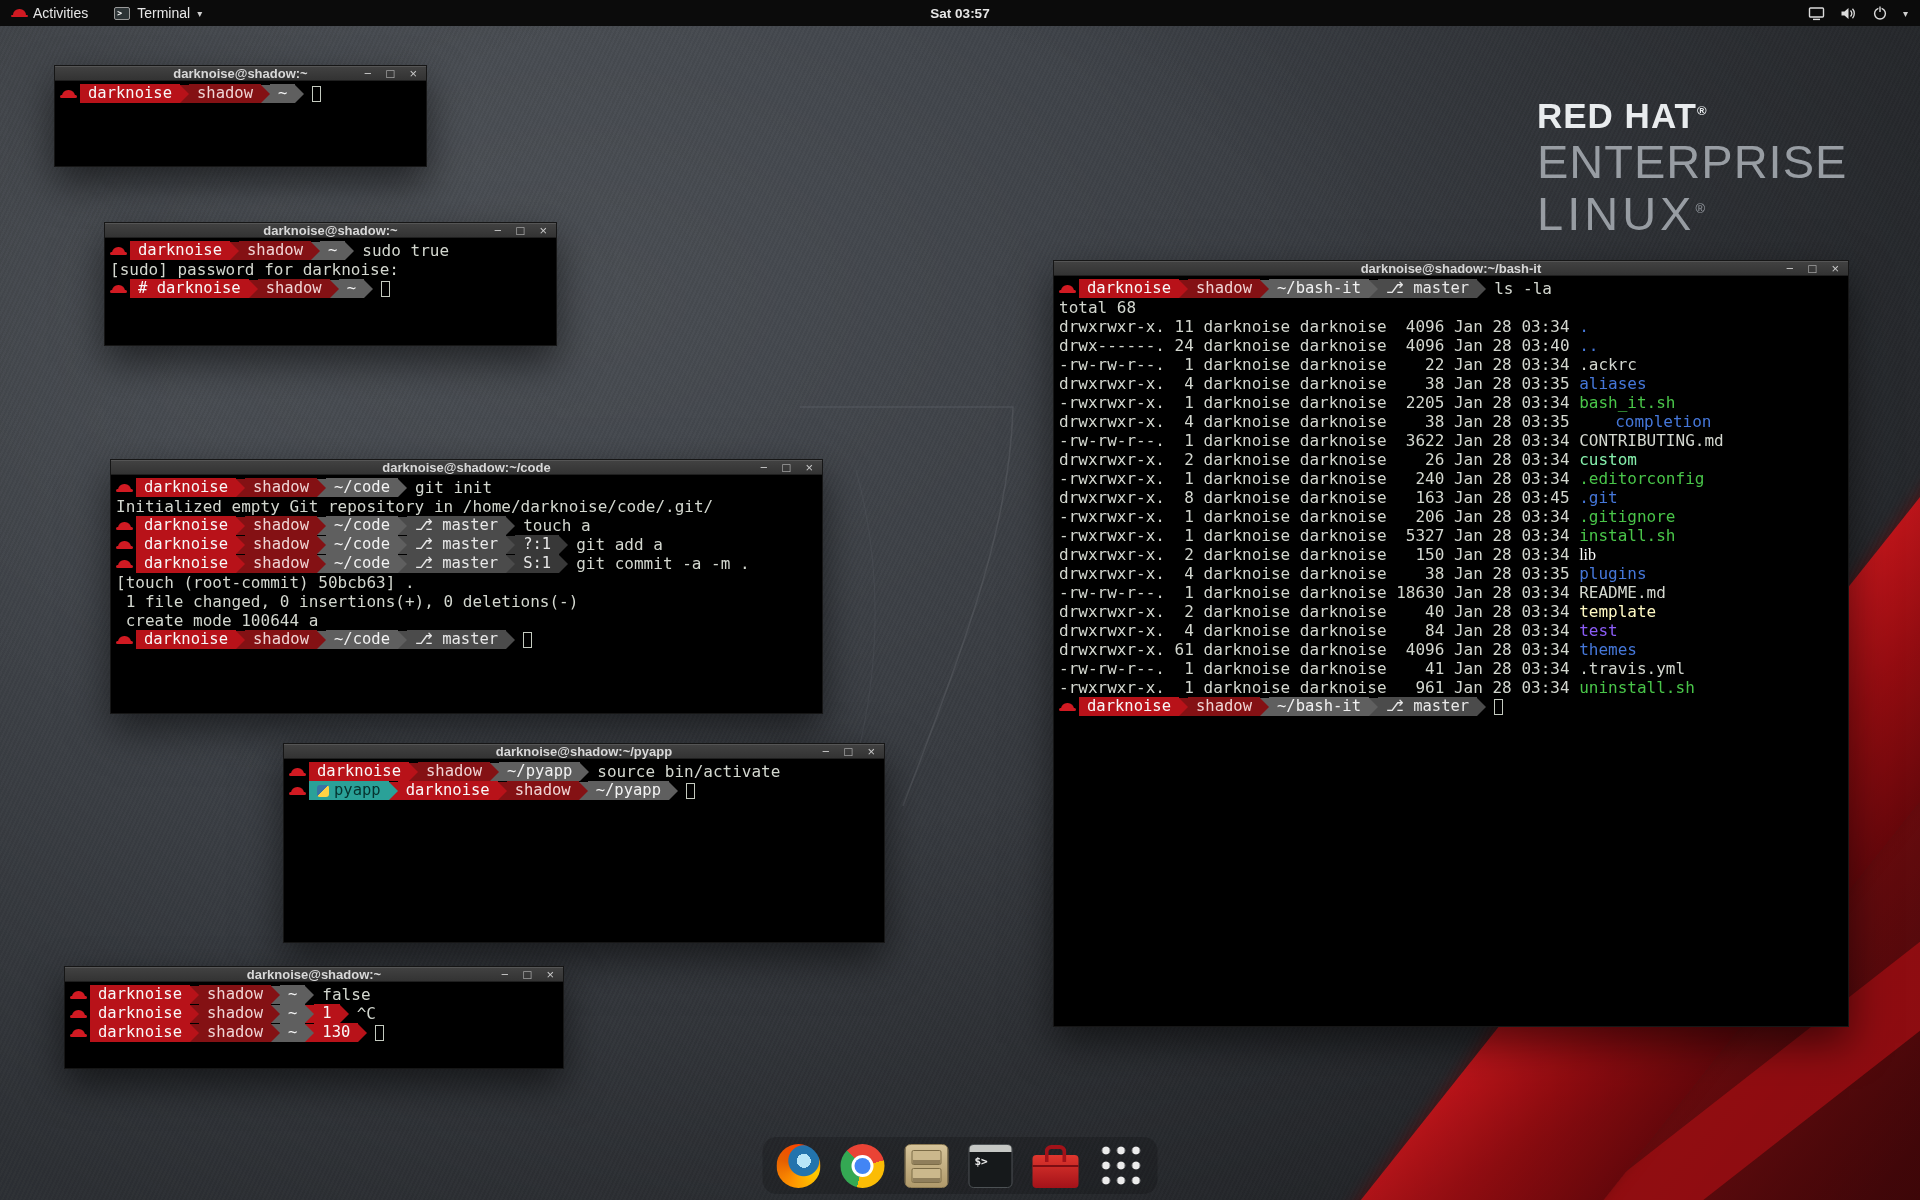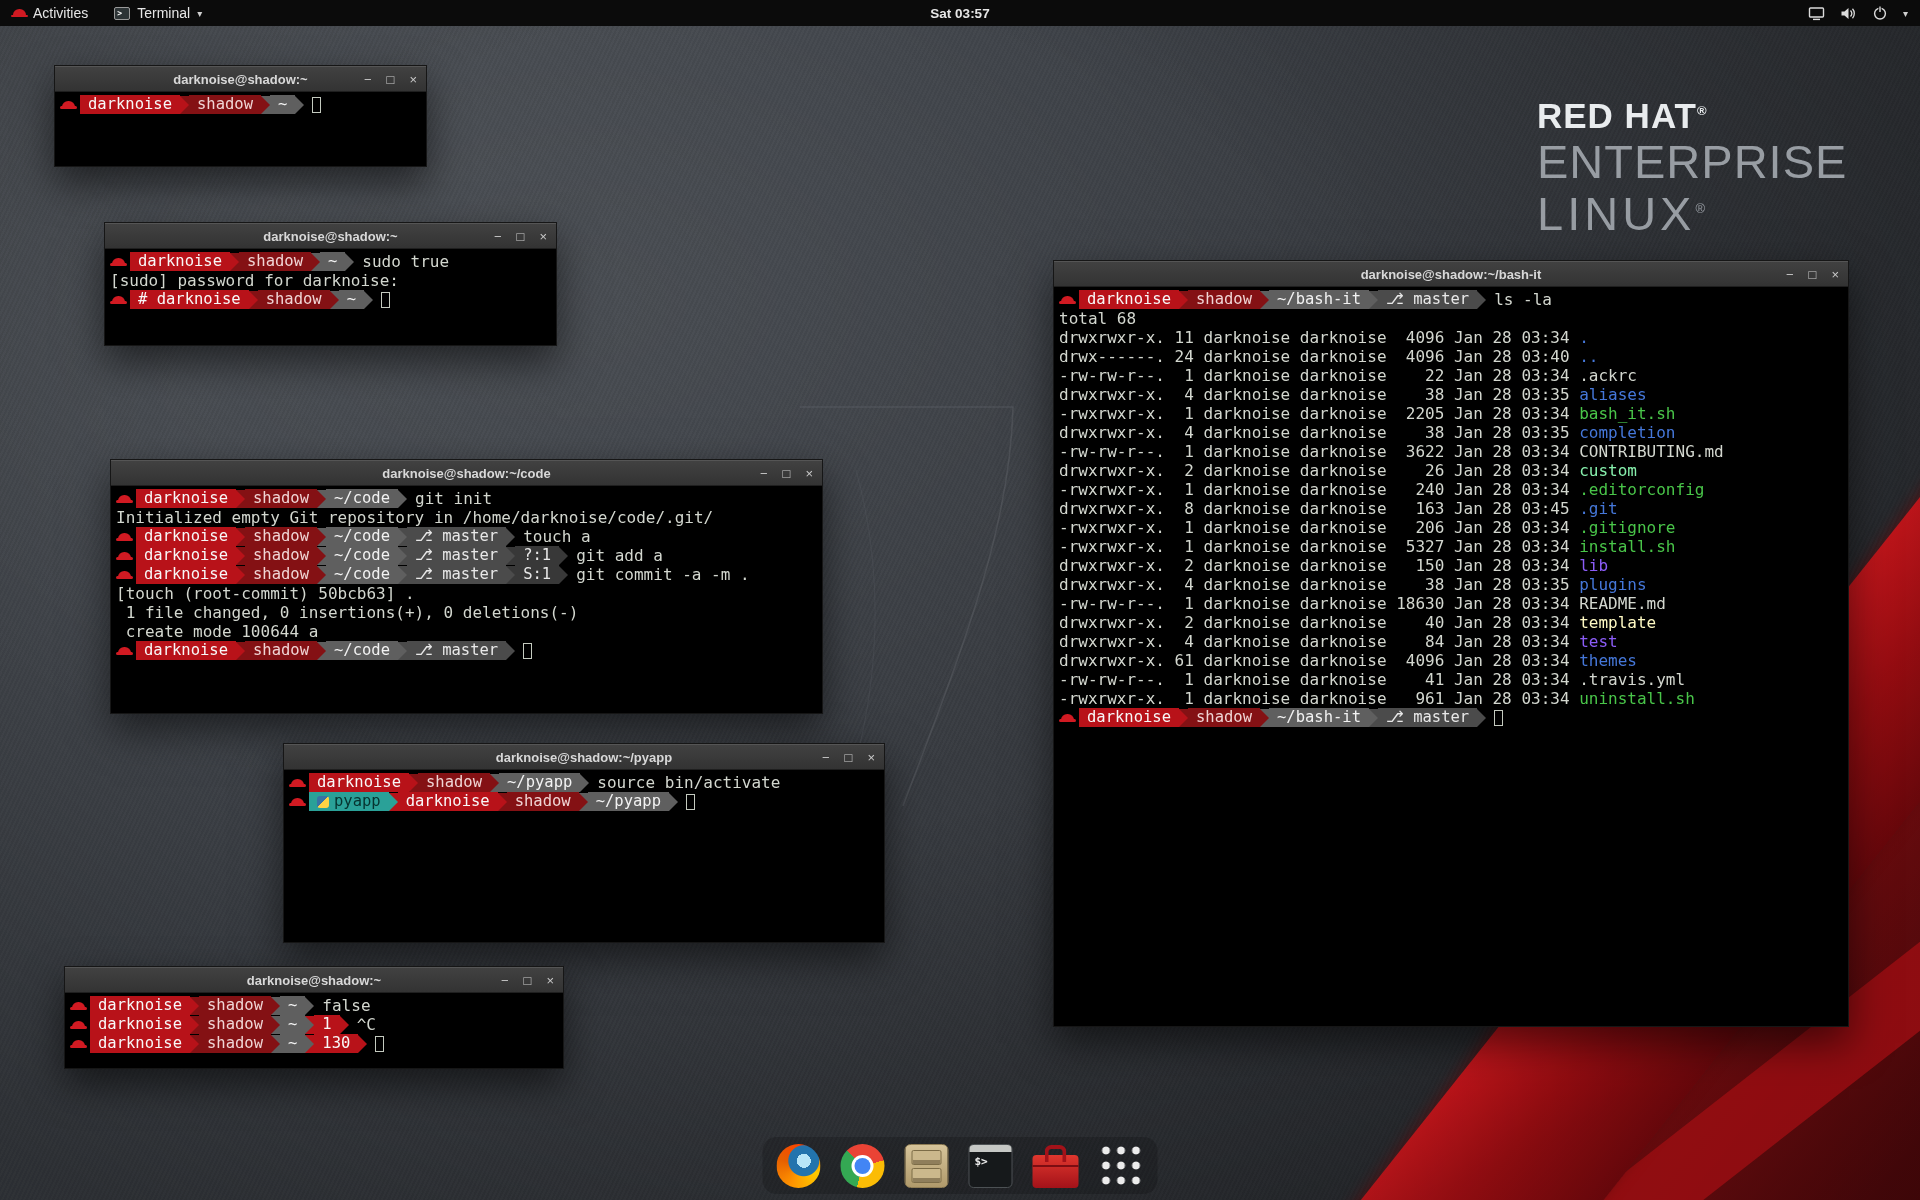--- a/index.html
+++ b/index.html
@@ -45,21 +45,21 @@
   .mini-term { width:16px; height:13px; background:#2d3436; border:1px solid #9a9a9a; border-radius:2px;
     color:#fff; font:bold 8px "DejaVu Sans Mono",monospace; line-height:11px; padding-left:2px; }
   .caret { font-size:10px; color:#cfcfcf; }
   .tb-clock { position:absolute; left:50%; transform:translateX(-50%); font-weight:bold; font-size:13.5px; }
   .tb-right { margin-left:auto; display:flex; align-items:center; gap:15px; padding-right:12px; height:100%; }
   .tb-right svg { display:block; }
 
   
   .term-window { position:absolute; background:#000; border:1px solid #161616;
     box-shadow:0 16px 38px rgba(0,0,0,.55); z-index:10; }
-  .titlebar { height:26px; background:linear-gradient(#414141,#333333); border-bottom:1px solid #1f1f1f;
+  .titlebar { height:15px; background:linear-gradient(#414141,#333333); border-bottom:1px solid #1f1f1f;
     border-top:1px solid #555; position:relative; display:flex; align-items:center; justify-content:center; }
   .titlebar .title { color:#d8d8d8; font-size:13px; font-weight:bold; }
   .win-buttons { position:absolute; right:9px; top:0; bottom:0; display:flex; align-items:center; gap:15px; }
   .wbtn { color:#c9c9c9; font-size:13px; line-height:1; cursor:default; }
   .term-body { padding:3px 5px; font-family:"DejaVu Sans Mono",monospace; font-size:16px; color:#d3d7cf; }
   .term-line { display:flex; align-items:center; height:19px; line-height:19px; white-space:pre; }
   .seg { height:19px; display:flex; align-items:center; gap:5px; padding:0 8px; font-size:15.5px; }
   .pl-arrow { width:0; height:0; border-top:9.5px solid transparent; border-bottom:9.5px solid transparent;
     border-left:9px solid #000; background-color:transparent; }
   .tok-hat { display:flex; align-items:center; padding:0 5px 0 2px; }
@@ -253,28 +253,28 @@
     </span>
   </div>
   <div class="term-body">
       <div class="term-line"><span class="tok-hat"><span class="hat"></span></span><span class="seg" style="background: rgb(184, 18, 25); color: rgb(248, 248, 248);"><span class="">darknoise</span></span><span class="pl-arrow" style="border-left-color: rgb(184, 18, 25); background-color: rgb(132, 17, 20);"></span><span class="seg" style="background: rgb(132, 17, 20); color: rgb(240, 213, 213);"><span class="">shadow</span></span><span class="pl-arrow" style="border-left-color: rgb(132, 17, 20); background-color: rgb(95, 95, 95);"></span><span class="seg" style="background: rgb(95, 95, 95); color: rgb(242, 242, 242);"><span class="">~/bash-it</span></span><span class="pl-arrow" style="border-left-color: rgb(95, 95, 95); background-color: rgb(75, 75, 75);"></span><span class="seg" style="background: rgb(75, 75, 75); color: rgb(232, 232, 232);"><span class="">⎇ master</span></span><span class="pl-arrow" style="border-left-color: rgb(75, 75, 75);"></span><span class="tok-text after-arrow">ls -la</span></div>
       <div class="term-line"><span class="tok-text">total 68</span></div>
       <div class="term-line"><span class="tok-text">drwxrwxr-x. 11 darknoise darknoise  4096 Jan 28 03:34 </span><span class="tok-text" style="color: rgb(69, 119, 217);">.</span></div>
       <div class="term-line"><span class="tok-text">drwx------. 24 darknoise darknoise  4096 Jan 28 03:40 </span><span class="tok-text" style="color: rgb(69, 119, 217);">..</span></div>
       <div class="term-line"><span class="tok-text">-rw-rw-r--.  1 darknoise darknoise    22 Jan 28 03:34 </span><span class="tok-text">.ackrc</span></div>
       <div class="term-line"><span class="tok-text">drwxrwxr-x.  4 darknoise darknoise    38 Jan 28 03:35 </span><span class="tok-text" style="color: rgb(69, 119, 217);">aliases</span></div>
       <div class="term-line"><span class="tok-text">-rwxrwxr-x.  1 darknoise darknoise  2205 Jan 28 03:34 </span><span class="tok-text" style="color: rgb(73, 197, 73);">bash_it.sh</span></div>
-      <div class="term-line"><span class="tok-text">drwxrwxr-x.  4 darknoise darknoise    38 Jan 28 03:35 </span><span class="tok-text" style="color: rgb(69, 119, 217);">completion</span></div>
+      <div class="term-line"><span class="tok-text">drwxrwxr-x.  4 darknoise darknoise    38 Jan 28 03:35 </span><span class="tok-text" style="color: rgb(69, 119, 217); margin-left: 36px;">completion</span></div>
       <div class="term-line"><span class="tok-text">-rw-rw-r--.  1 darknoise darknoise  3622 Jan 28 03:34 </span><span class="tok-text">CONTRIBUTING.md</span></div>
       <div class="term-line"><span class="tok-text">drwxrwxr-x.  2 darknoise darknoise    26 Jan 28 03:34 </span><span class="tok-text" style="color: #86efac;">custom</span></div>
       <div class="term-line"><span class="tok-text">-rwxrwxr-x.  1 darknoise darknoise   240 Jan 28 03:34 </span><span class="tok-text" style="color: rgb(73, 197, 73);">.editorconfig</span></div>
       <div class="term-line"><span class="tok-text">drwxrwxr-x.  8 darknoise darknoise   163 Jan 28 03:45 </span><span class="tok-text" style="color: rgb(69, 119, 217);">.git</span></div>
       <div class="term-line"><span class="tok-text">-rwxrwxr-x.  1 darknoise darknoise   206 Jan 28 03:34 </span><span class="tok-text" style="color: rgb(73, 197, 73);">.gitignore</span></div>
       <div class="term-line"><span class="tok-text">-rwxrwxr-x.  1 darknoise darknoise  5327 Jan 28 03:34 </span><span class="tok-text" style="color: rgb(73, 197, 73);">install.sh</span></div>
-      <div class="term-line"><span class="tok-text">drwxrwxr-x.  2 darknoise darknoise   150 Jan 28 03:34 </span><span class="tok-text" style="color: #8b5cf6;">lib</span></div>
+      <div class="term-line"><span class="tok-text">drwxrwxr-x.  2 darknoise darknoise   150 Jan 28 03:34 </span><span class="tok-text" style="color: #ffffff; font-family: Liberation Serif, serif;">lib</span></div>
       <div class="term-line"><span class="tok-text">drwxrwxr-x.  4 darknoise darknoise    38 Jan 28 03:35 </span><span class="tok-text" style="color: rgb(69, 119, 217);">plugins</span></div>
       <div class="term-line"><span class="tok-text">-rw-rw-r--.  1 darknoise darknoise 18630 Jan 28 03:34 </span><span class="tok-text">README.md</span></div>
       <div class="term-line"><span class="tok-text">drwxrwxr-x.  2 darknoise darknoise    40 Jan 28 03:34 </span><span class="tok-text" style="color: #fef9c3;">template</span></div>
       <div class="term-line"><span class="tok-text">drwxrwxr-x.  4 darknoise darknoise    84 Jan 28 03:34 </span><span class="tok-text" style="color: #8b5cf6;">test</span></div>
       <div class="term-line"><span class="tok-text">drwxrwxr-x. 61 darknoise darknoise  4096 Jan 28 03:34 </span><span class="tok-text" style="color: rgb(69, 119, 217);">themes</span></div>
       <div class="term-line"><span class="tok-text">-rw-rw-r--.  1 darknoise darknoise    41 Jan 28 03:34 </span><span class="tok-text">.travis.yml</span></div>
       <div class="term-line"><span class="tok-text">-rwxrwxr-x.  1 darknoise darknoise   961 Jan 28 03:34 </span><span class="tok-text" style="color: rgb(73, 197, 73);">uninstall.sh</span></div>
       <div class="term-line"><span class="tok-hat"><span class="hat"></span></span><span class="seg" style="background: rgb(184, 18, 25); color: rgb(248, 248, 248);"><span class="">darknoise</span></span><span class="pl-arrow" style="border-left-color: rgb(184, 18, 25); background-color: rgb(132, 17, 20);"></span><span class="seg" style="background: rgb(132, 17, 20); color: rgb(240, 213, 213);"><span class="">shadow</span></span><span class="pl-arrow" style="border-left-color: rgb(132, 17, 20); background-color: rgb(95, 95, 95);"></span><span class="seg" style="background: rgb(95, 95, 95); color: rgb(242, 242, 242);"><span class="">~/bash-it</span></span><span class="pl-arrow" style="border-left-color: rgb(95, 95, 95); background-color: rgb(75, 75, 75);"></span><span class="seg" style="background: rgb(75, 75, 75); color: rgb(232, 232, 232);"><span class="">⎇ master</span></span><span class="pl-arrow" style="border-left-color: rgb(75, 75, 75);"></span><span class="cursor"></span></div>
     </div>
 </div>

